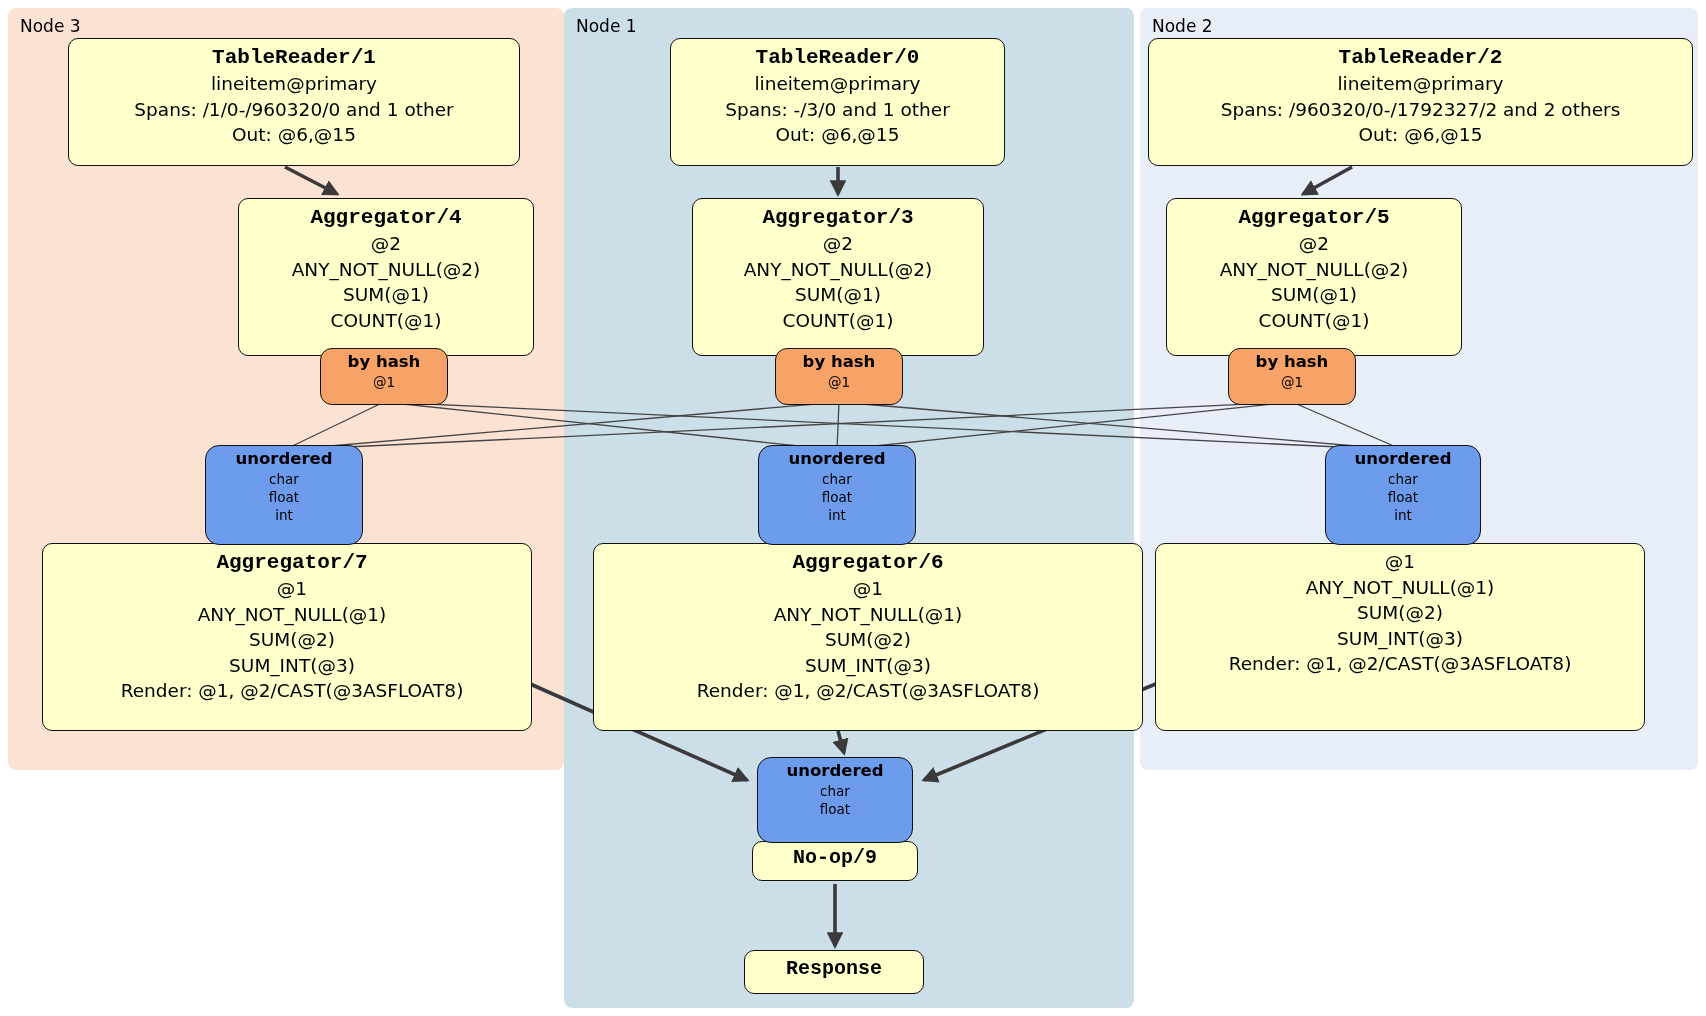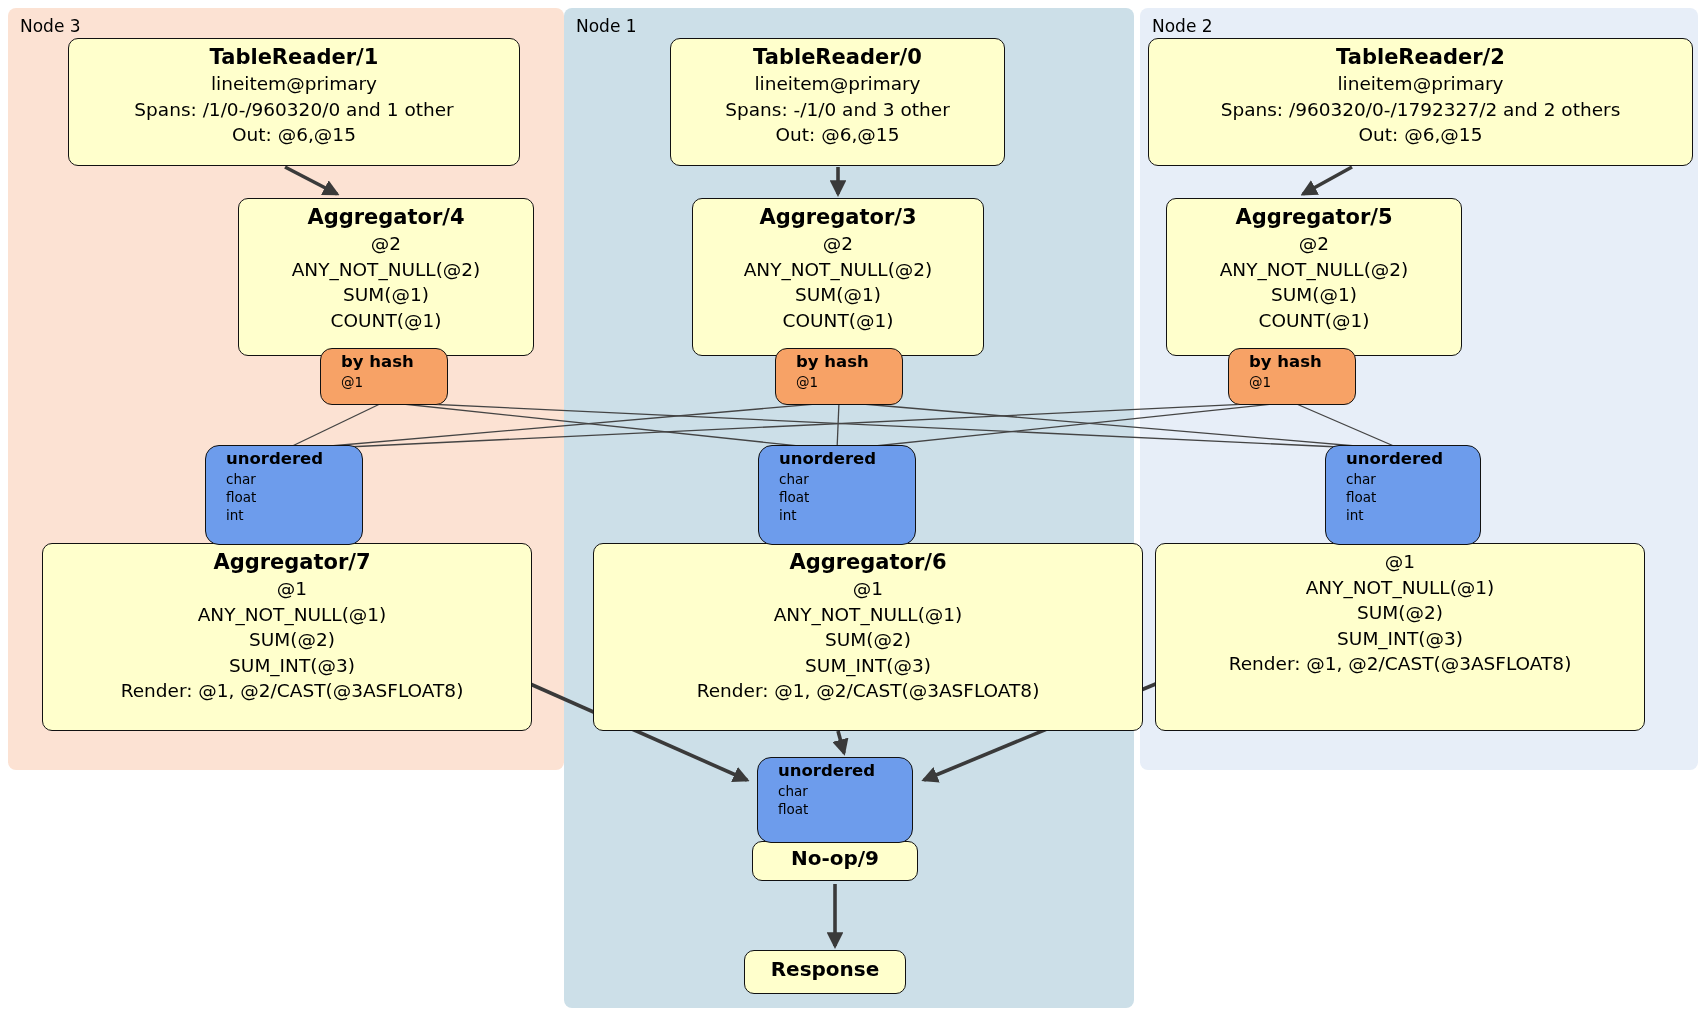--- a/index.html
+++ b/index.html
@@ -2,23 +2,23 @@
 <html><head>
 <meta charset="utf-8">
 <style>
   html,body{margin:0;padding:0;background:#ffffff;font-family:"DejaVu Sans","Liberation Sans",sans-serif;color:#000;}
   .canvas{position:relative;width:1706px;height:1016px;overflow:hidden;}
   .panel{position:absolute;border-radius:8px;z-index:0;}
   .panel-label{position:absolute;top:8px;left:12px;font-size:17px;z-index:4;}
   .edges{position:absolute;left:0;top:0;z-index:1;}
   .box{position:absolute;background:#ffffcc;border:1.6px solid #111;border-radius:10px;
        text-align:center;padding:5px 8px;box-sizing:border-box;z-index:2;}
-  .box .title{font-weight:bold;font-size:21px;line-height:1.3;}
+  .box .title{font-weight:bold;font-size:21px;line-height:1.3;font-family:Liberation Mono, monospace;}
   .box .line{font-size:18.5px;line-height:1.38;}
-  .chip{position:absolute;border:1.6px solid #111;box-sizing:border-box;z-index:3;padding:3px 20px;}
+  .chip{position:absolute;border:1.6px solid #111;text-align:center;box-sizing:border-box;z-index:3;padding:3px 20px;}
   .chip-hash{background:#f7a266;border-radius:12px;}
   .chip-sync{background:#6d9cec;border-radius:14px;}
   .chip .title{font-size:16.5px;font-weight:bold;line-height:1.25;}
   .chip .sub,.chip .line{font-size:13.5px;line-height:1.35;}
   .smallbox .title{font-size:20px;}
 </style>
 </head>
 <body>
 
 <div class="canvas">
@@ -89,21 +89,21 @@
     <div class="line">@1</div>
     <div class="line">ANY_NOT_NULL(@1)</div>
     <div class="line">SUM(@2)</div>
     <div class="line">SUM_INT(@3)</div>
     <div class="line">Render: @1, @2/CAST(@3ASFLOAT8)</div>
   </div>
 
   <div class="box" style="left:670px;top:38px;width:335px;height:128px;">
     <div class="title">TableReader/0</div>
     <div class="line">lineitem@primary</div>
-    <div class="line">Spans: -/1/0 and 3 other</div>
+    <div class="line">Spans: -/3/0 and 1 other</div>
     <div class="line">Out: @6,@15</div>
   </div>
   <div class="box" style="left:692px;top:198px;width:292px;height:158px;">
     <div class="title">Aggregator/3</div>
     <div class="line">@2</div>
     <div class="line">ANY_NOT_NULL(@2)</div>
     <div class="line">SUM(@1)</div>
     <div class="line">COUNT(@1)</div>
   </div>
   <div class="chip chip-hash" style="left:775px;top:348px;width:128px;height:57px;">
@@ -125,21 +125,21 @@
     <div class="line">Render: @1, @2/CAST(@3ASFLOAT8)</div>
   </div>
   <div class="chip chip-sync" style="left:757px;top:757px;width:156px;height:86px;">
     <div class="title">unordered</div>
     <div class="line">char</div>
     <div class="line">float</div>
   </div>
   <div class="box smallbox" style="left:752px;top:841px;width:166px;height:40px;padding:3px 11px;">
     <div class="title">No-op/9</div>
   </div>
-  <div class="box smallbox" style="left:744px;top:950px;width:162px;height:44px;padding:5px 24px;">
+  <div class="box smallbox" style="left:744px;top:950px;width:180px;height:44px;padding:5px 24px;">
     <div class="title">Response</div>
   </div>
 
   <div class="box" style="left:1148px;top:38px;width:545px;height:128px;">
     <div class="title">TableReader/2</div>
     <div class="line">lineitem@primary</div>
     <div class="line">Spans: /960320/0-/1792327/2 and 2 others</div>
     <div class="line">Out: @6,@15</div>
   </div>
   <div class="box" style="left:1150px;top:198px;width:296px;height:158px;margin-left:16px;">

